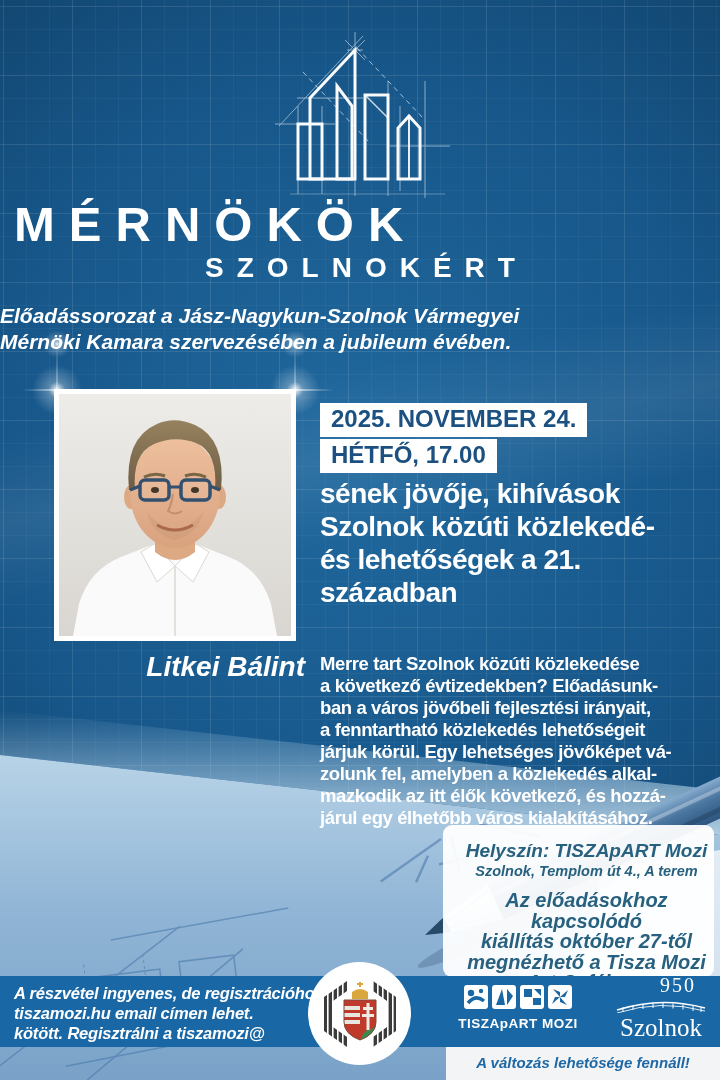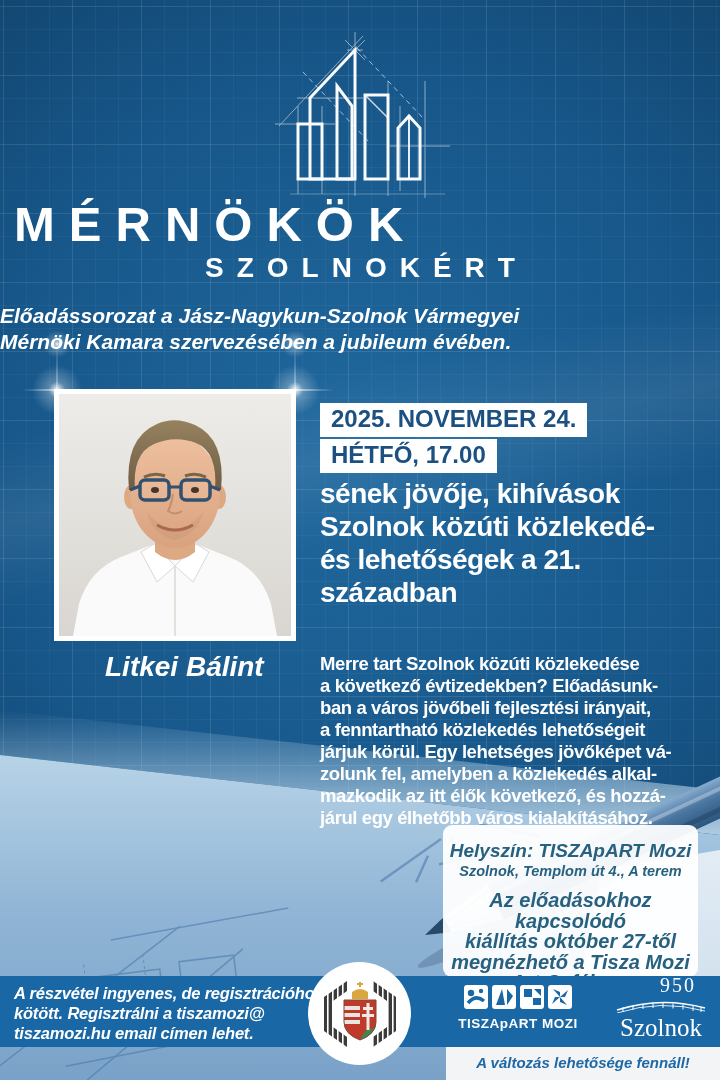--- a/index.html
+++ b/index.html
@@ -35,39 +35,39 @@
     background:linear-gradient(to bottom,rgba(255,255,255,0),rgba(255,255,255,.75));}
   .gv1{left:56px}.gv2{left:294px}
   .flare{position:absolute;width:64px;height:64px;z-index:3;margin:-32px 0 0 -32px;
     background:radial-gradient(circle, rgba(255,255,255,.95) 0%, rgba(255,255,255,.28) 18%, transparent 55%);}
   .f1{left:57px;top:390px}.f2{left:295px;top:390px}
   .f3{left:57px;top:344px;transform:scale(.55)}.f4{left:295px;top:344px;transform:scale(.55)}
 
   
   .photo-frame{position:absolute;left:54px;top:389px;width:242px;height:252px;z-index:4;
     background:#fff;padding:5px;box-sizing:border-box;}
-  .speaker-name{position:absolute;left:105px;top:651px;width:200px;z-index:4;text-align:left;
+  .speaker-name{position:absolute;left:105px;top:651px;width:200px;z-index:4;text-align:right;
     color:#fff;font-size:28px;font-weight:bold;font-style:italic;}
 
   
   .badge{position:absolute;left:320px;z-index:4;background:#fff;color:#1b5080;
     font-weight:bold;font-size:24px;padding:2px 11px 4px;white-space:nowrap;}
   .badge1{top:403px}.badge2{top:439px}
   .event-title{position:absolute;left:320px;top:477px;z-index:4;color:#fff;
     font-size:28px;font-weight:bold;line-height:33px;letter-spacing:-0.5px;white-space:nowrap;}
   .desc{position:absolute;left:320px;top:629px;z-index:4;color:#fff;
     font-size:18.5px;font-weight:bold;line-height:22px;letter-spacing:-0.4px;white-space:nowrap;margin-top:24px;}
 
   
   .photo-area{position:absolute;left:0;top:700px;width:720px;height:380px;z-index:2;}
 
   
   .venue-box{position:absolute;left:443px;top:825px;width:255px;height:152px;z-index:5;
     background:rgba(255,255,255,.94);border-radius:9px;text-align:center;
-    color:#27617f;font-style:italic;}
+    color:#27617f;font-style:italic;padding-left:16px;}
   .venue-l1{margin-top:15px;font-size:19px;font-weight:bold;}
   .venue-l2{margin-top:1px;font-size:14.5px;font-weight:bold;}
   .venue-note{margin-top:11px;font-size:20px;font-weight:bold;line-height:20.5px;}
 
   
   .band{position:absolute;left:0;top:976px;width:720px;height:71px;z-index:6;background:#1967a4;}
   .reg{position:absolute;left:14px;top:983px;z-index:7;color:#fff;font-style:italic;font-weight:bold;
     font-size:16.5px;line-height:20px;letter-spacing:-0.2px;white-space:nowrap;}
   .emblem{position:absolute;left:308px;top:962px;width:103px;height:103px;z-index:7;border-radius:50%;
     background:#fff;display:flex;align-items:center;justify-content:center;}
@@ -281,22 +281,22 @@
       <div>Az előadásokhoz kapcsolódó</div>
       <div>kiállítás október 27-től</div>
       <div>megnézhető a Tisza Mozi</div>
       <div>Art Caféban.</div>
     </div>
   </div>
 
   <div class="band"></div>
   <div class="reg">
     <div>A részvétel ingyenes, de regisztrációhoz</div>
+    <div>tiszamozi.hu email címen lehet.</div>
     <div>kötött. Regisztrálni a tiszamozi@</div>
-    <div>tiszamozi.hu email címen lehet.</div>
   </div>
 
   <div class="emblem">
     <svg width="96" height="96" viewBox="-48 -48 96 96">
       <defs>
         <pattern id="bc" width="5" height="5" patternUnits="userSpaceOnUse">
           <rect width="5" height="5" fill="#3b3b3b"></rect>
           <rect x="2" width="1.6" height="5" fill="#ffffff"></rect>
         </pattern>
       </defs>

